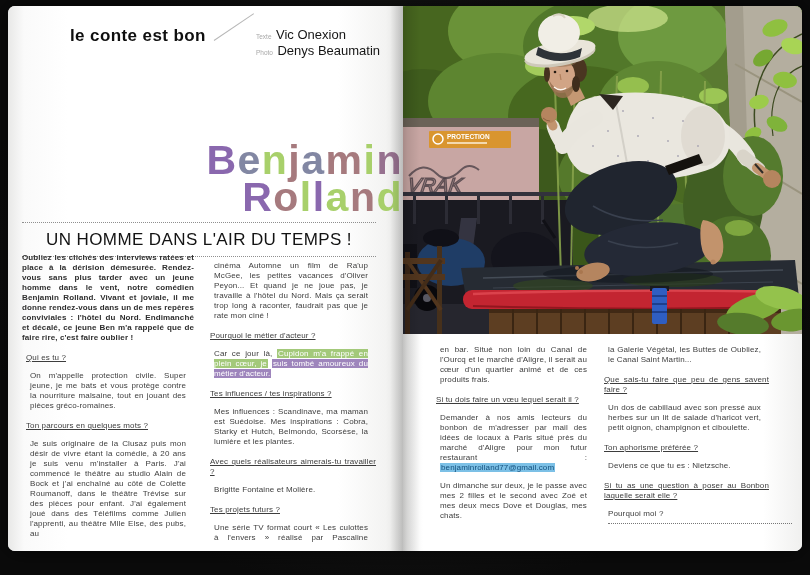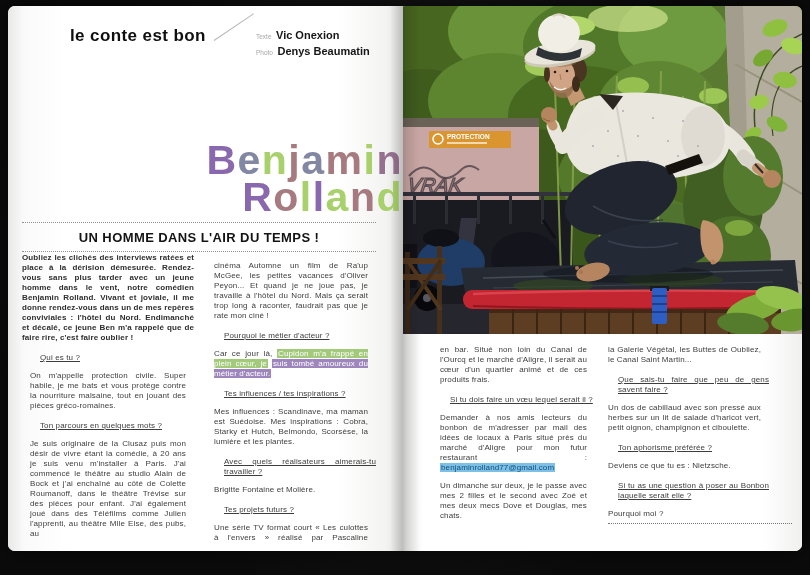--- a/index.html
+++ b/index.html
@@ -13,38 +13,38 @@
   .page-right{left:395px;width:399px;
     background:linear-gradient(90deg,#e9e9e8 0px,#ffffff 20px,#ffffff 360px,#f0f0ef 399px);}
   .gutter{position:absolute;left:382px;top:0;width:30px;height:562px;pointer-events:none;
     background:linear-gradient(90deg,rgba(0,0,0,0) 0%,rgba(0,0,0,.16) 45%,rgba(0,0,0,.10) 58%,rgba(0,0,0,0) 100%);}
   
   .brand{position:absolute;left:62px;top:20px;font-size:17px;font-weight:bold;letter-spacing:.4px;color:#0f0f0f;}
   .slash{position:absolute;left:206px;top:34px;width:48px;height:0;border-top:1px solid #b7b7b7;
     transform:rotate(-34deg);transform-origin:left center;}
   .credits{position:absolute;left:248px;top:21px;line-height:13px;white-space:nowrap;}
   .credit-label{font-size:6.5px;color:#a8a8a8;}
-  .credit-name{font-size:11px;font-weight:bold;color:#161616;}
+  .credit-name{font-size:13px;font-weight:normal;color:#161616;}
   
   .title{position:absolute;left:0;top:136px;width:395px;text-align:right;margin:0;}
   .title-line{font-size:41px;line-height:37px;font-weight:bold;letter-spacing:1.5px;}
   
   .subtitle{position:absolute;left:14px;top:216px;width:354px;text-align:center;
     border-top:1px dotted #8f8f8f;border-bottom:1px dotted #8f8f8f;
-    padding:7px 0 6px 0;font-size:13px;font-weight:bold;letter-spacing:.4px;color:#131313;}
+    padding:7px 0 6px 0;font-size:17px;font-weight:normal;letter-spacing:.4px;color:#131313;}
   
   .col{position:absolute;font-size:8px;line-height:10px;text-align:justify;
     color:#3d3d3d;letter-spacing:.12px;overflow:hidden;}
   .col-l1{left:14px;top:247px;width:172px;height:292px;}
   .col-l2{left:198px;top:247px;width:170px;height:292px;}
   .col-r1{left:29px;top:331px;width:163px;height:196px;}
   .col-r2{left:197px;top:331px;width:169px;height:196px;}
   .intro{font-weight:bold;margin:0;color:#2e2e2e;}
   .body-p{margin:8px;}
-  .question{margin:10px 0 1px 18px;text-decoration:underline;text-underline-offset:1px;color:#3d3d3d;}
+  .question{margin:10px 0 1px 4px;text-decoration:underline;text-underline-offset:1px;color:#3d3d3d;}
   .hl{color:#fff;padding:0 1px;}
   .hl-green{background:#a3c97a;}
   .hl-purple{background:#9e85bc;}
   .hl-blue{background:#7cc0e6;color:#14507e;}
   .dotted-rule{position:absolute;left:205px;top:517px;width:184px;height:0;border-top:1px dotted #777;}
   
   .pfooter{position:absolute;left:0;top:543px;width:100%;text-align:center;font-size:7px;color:#1c1c1c;}
   .logo{font-family:"DejaVu Serif",serif;font-style:italic;font-weight:bold;font-size:10px;text-decoration:underline;}
   .logo-mark{font-size:5px;vertical-align:super;color:#444;}
   
@@ -73,21 +73,21 @@
     <h1 class="title">
       <div class="title-line"><span style="color: rgb(138, 104, 174);">B</span><span style="color: rgb(130, 135, 163);">e</span><span style="color: rgb(168, 208, 107);">n</span><span style="color: rgb(166, 122, 126);">j</span><span style="color: rgb(130, 135, 163);">a</span><span style="color: rgb(166, 122, 126);">m</span><span style="color: rgb(168, 208, 107);">i</span><span style="color: rgb(150, 113, 143);">n</span></div>
       <div class="title-line"><span style="color: rgb(138, 104, 174);">R</span><span style="color: rgb(166, 122, 126);">o</span><span style="color: rgb(168, 208, 107);">l</span><span style="color: rgb(138, 104, 174);">l</span><span style="color: rgb(168, 208, 107);">a</span><span style="color: rgb(166, 122, 126);">n</span><span style="color: rgb(168, 208, 107);">d</span></div>
     </h1>
 
     <div class="subtitle">UN HOMME DANS L'AIR DU TEMPS !</div>
 
     <div class="col col-l1">
         <p class="intro"><span>Oubliez les clichés des interviews ratées et place à la dérision démesurée. Rendez-vous sans plus tarder avec un jeune homme dans le vent, notre comédien Benjamin Rolland. Vivant et joviale, il me donne rendez-vous dans un de mes repères conviviales : l'hôtel du Nord. Endimanché et décalé, ce jeune Ben m'a rappelé que de faire rire, c'est faire oublier !</span></p>
         <div class="question">Qui es tu ?</div>
-        <p class="body-p"><span>On m'appelle protection civile. Super habile, je me bats et vous protège contre la nourriture malsaine, tout en jouant des pièces gréco-romaines.</span></p>
+        <p class="body-p"><span>On m'appelle protection civile. Super jeune, je me bats et vous protège contre la nourriture malsaine, tout en jouant des pièces gréco-romaines.</span></p>
         <div class="question">Ton parcours en quelques mots ?</div>
         <p class="body-p"><span>Je suis originaire de la Clusaz puis mon désir de vivre étant la comédie, à 20 ans je suis venu m'installer à Paris. J'ai commencé le théâtre au studio Alain de Bock et j'ai enchaîné au côté de Colette Roumanoff, dans le théâtre Trévise sur des pièces pour enfant. J'ai également joué dans des Téléfilms comme Julien l'apprenti, au théâtre Mlle Else, des pubs, au</span></p>
       </div>
     <div class="col col-l2">
         <p class="body-p"><span>cinéma Automne un film de Ra'up McGee, les petites vacances d'Oliver Peyon... Et quand je ne joue pas, je travaille à l'hôtel du Nord. Mais ça serait trop long à raconter, faudrait pas que je rate mon ciné !</span></p>
         <div class="question">Pourquoi le métier d'acteur ?</div>
         <p class="body-p"><span>Car ce jour là, </span><span class="hl hl-green">Cupidon m'a frappé en plein cœur, je</span><span> </span><span class="hl hl-purple">suis tombé amoureux du métier d'acteur.</span></p>
         <div class="question">Tes influences / tes inspirations ?</div>
         <p class="body-p"><span>Mes influences : Scandinave, ma maman est Suédoise. Mes inspirations : Cobra, Starky et Hutch, Belmondo, Scorsèse, la lumière et les plantes.</span></p>
         <div class="question">Avec quels réalisateurs aimerais-tu travailler ?</div>

